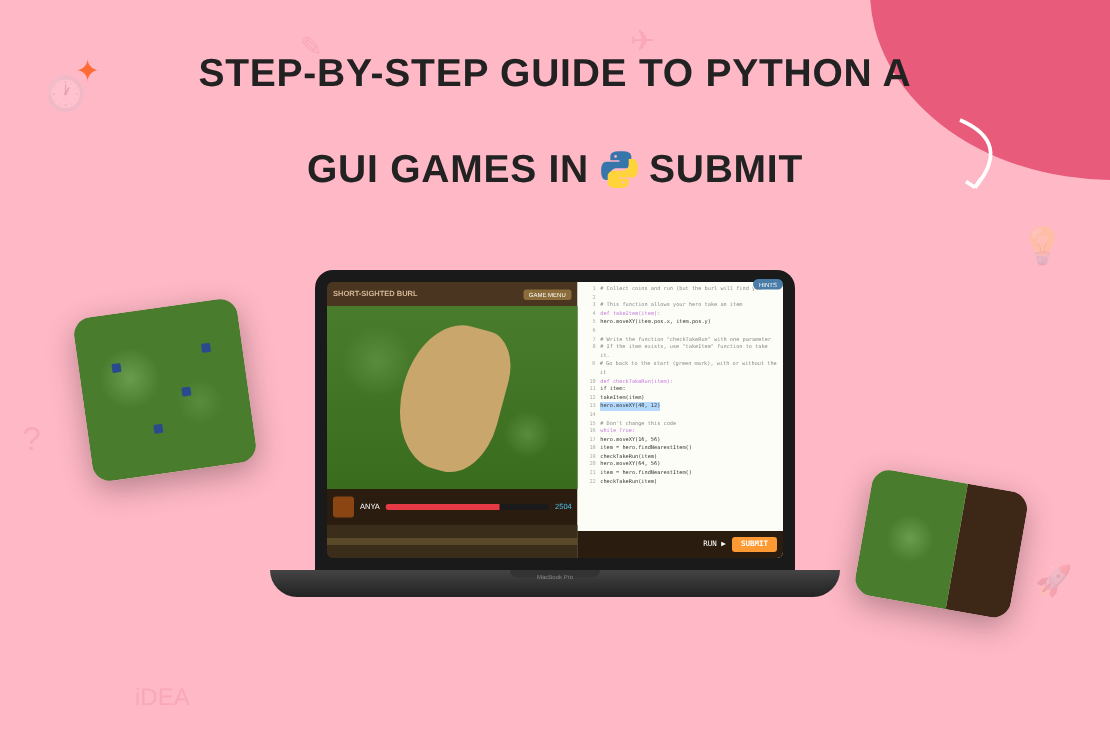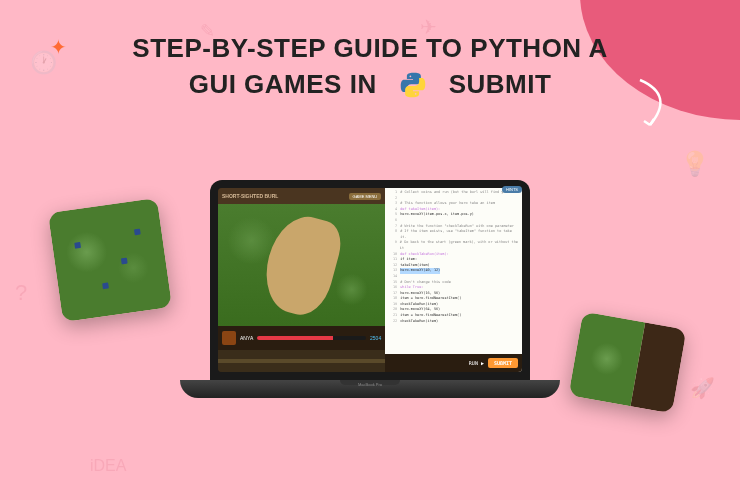--- a/index.html
+++ b/index.html
@@ -8,21 +8,21 @@
   height: 500px;
   background: #ffb8c6;
   position: relative;
   overflow: hidden;
   font-family: -apple-system, Arial, sans-serif;
 }
 .bg-doodle { position: absolute; opacity: 0.15; color: #d4506e; }
 .bg-blob { position: absolute; top: -20px; right: -20px; width: 180px; height: 140px; background: #e85b7b; border-radius: 0 0 0 90%; }
 .title-wrap { position: absolute; top: 30px; left: 50%; transform: translateX(-50%); text-align: center; width: 600px; }
 .title { font-size: 26px; font-weight: 800; color: #222; letter-spacing: 0.5px; line-height: 1.4; display: inline-block; }
-.title-line2 { display: flex; align-items: center; justify-content: center; gap: 22px; }
+.title-line2 { display: flex; align-items: center; justify-content: center; gap: 6px; margin-top: 28px; }
 .spark { position: absolute; left: -20px; top: 5px; color: #ff6b35; font-size: 20px; }
 .arrow-curve { position: absolute; right: 60px; top: 75px; }
 .python-icon { display: inline-flex; vertical-align: middle; }
 .laptop { position: absolute; left: 50%; top: 180px; transform: translateX(-50%); width: 380px; }
 .laptop-screen { width: 320px; height: 200px; background: #1a1a1a; border-radius: 12px 12px 0 0; margin: 0 auto; padding: 8px; position: relative; }
 .laptop-screen-inner { width: 100%; height: 100%; background: #3d2817; border-radius: 4px; display: flex; overflow: hidden; }
 .laptop-base { width: 380px; height: 18px; background: linear-gradient(#444, #222); border-radius: 0 0 20px 20px; position: relative; }
 .laptop-base::before { content: ''; position: absolute; top: 0; left: 50%; transform: translateX(-50%); width: 60px; height: 5px; background: #333; border-radius: 0 0 6px 6px; }
 .laptop-label { position: absolute; left: 50%; transform: translateX(-50%); top: 2px; font-size: 4px; color: #888; }
 .game-pane { width: 55%; display: flex; flex-direction: column; }

